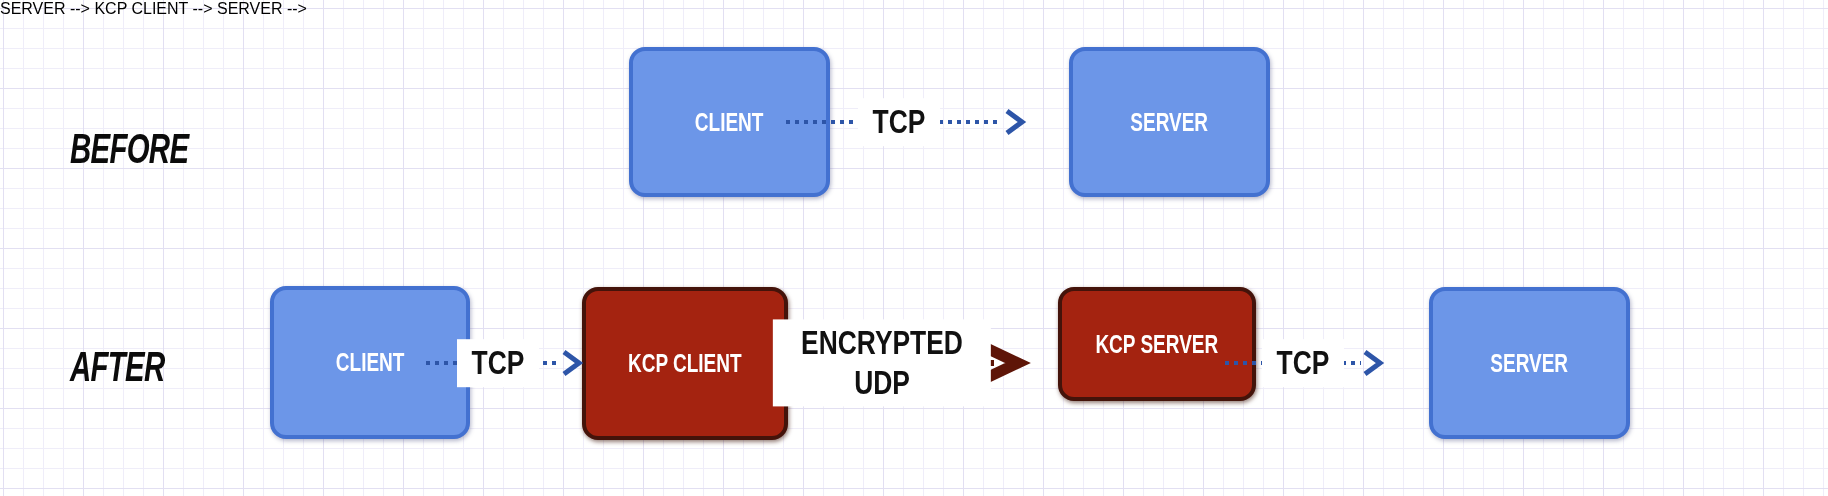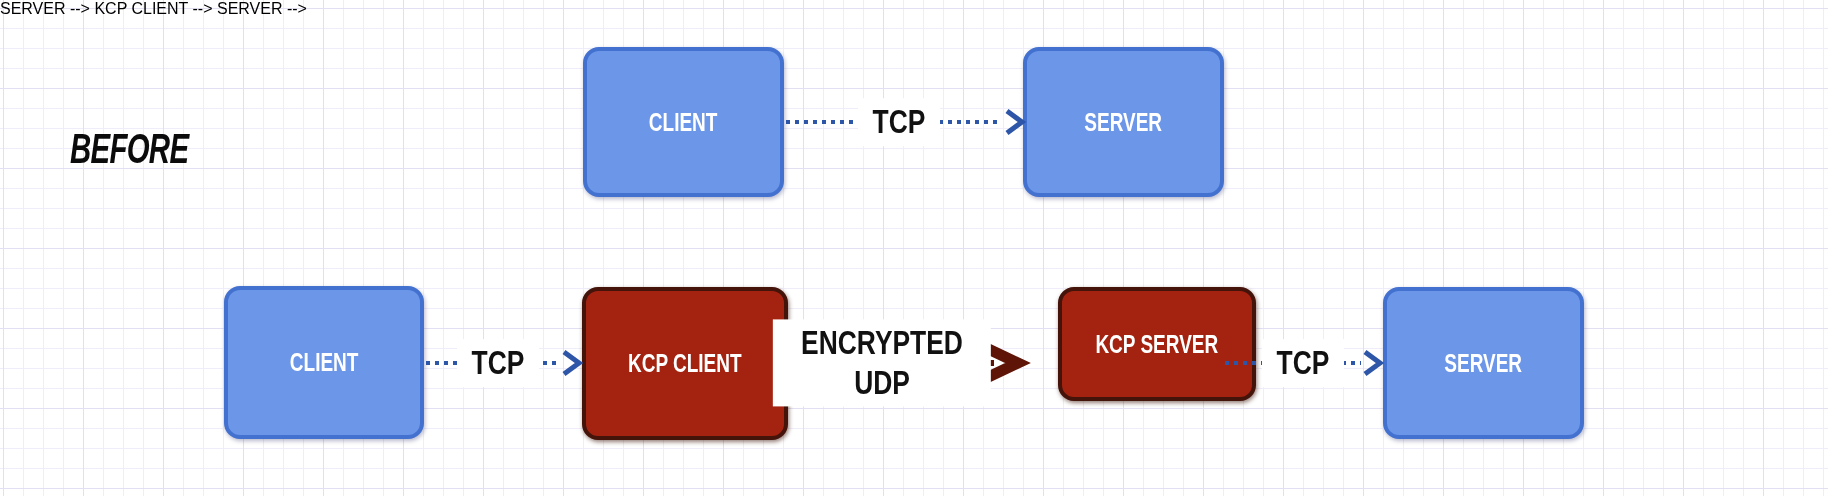--- a/index.html
+++ b/index.html
@@ -31,20 +31,21 @@
   .node{
     position:absolute;
     border-radius:16px;
     display:flex;align-items:center;justify-content:center;
     box-sizing:border-box;
   }
   .node.blue{
     background:var(--box-blue-fill,#6c96e8);
     border:4px solid var(--box-blue-border,#4371d0);
     box-shadow:1px 2px 4px rgba(90,95,140,.45);
+    margin-left:46px;
   }
   .node.red{
     background:var(--box-red-fill,#a42310);
     border:4px solid var(--box-red-border,#44130a);
     box-shadow:1px 2px 4px rgba(60,20,10,.55);
   }
   .node-text{
     color:var(--node-text,#ffffff);
     font-weight:bold;font-size:25px;line-height:1;
     display:inline-block;transform:scaleX(.76);transform-origin:center;
@@ -77,20 +78,23 @@
   .edge-label .udp-line{display:block;transform:scaleX(.80);transform-origin:center;}
 </style>
 </head>
 <body>
 
 <div class="canvas">
 
   
   <div class="row-label" id="lbl-before">
     <span class="cond">BEFORE</span>
+  </div>
+  <div class="row-label" id="lbl-after">
+    <span class="cond">AFTER</span>
   </div>
 
   
   <div class="node blue" id="n-before-client">
     <span class="node-text">CLIENT</span>
   </div>
   <div class="node blue" id="n-before-server">
     <span class="node-text">SERVER</span>
   </div>
 

